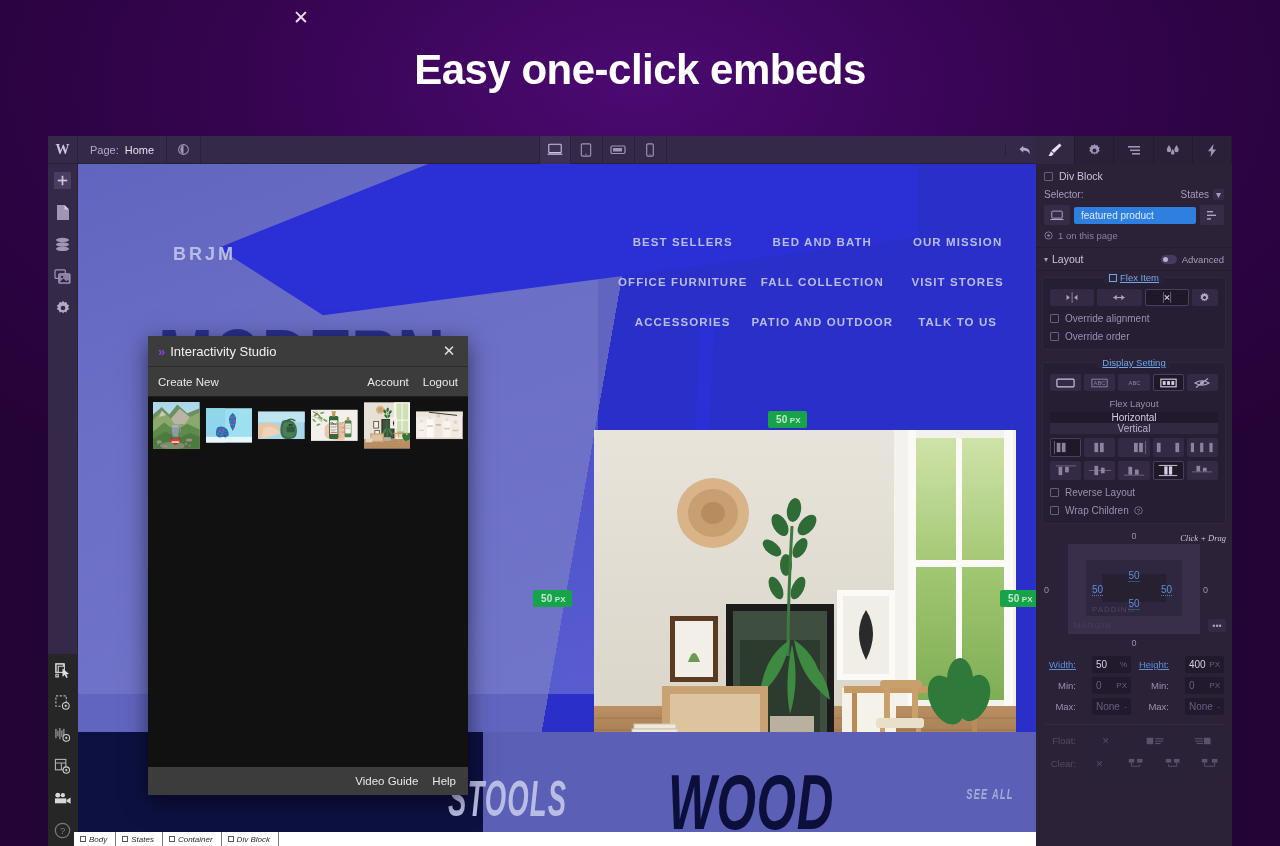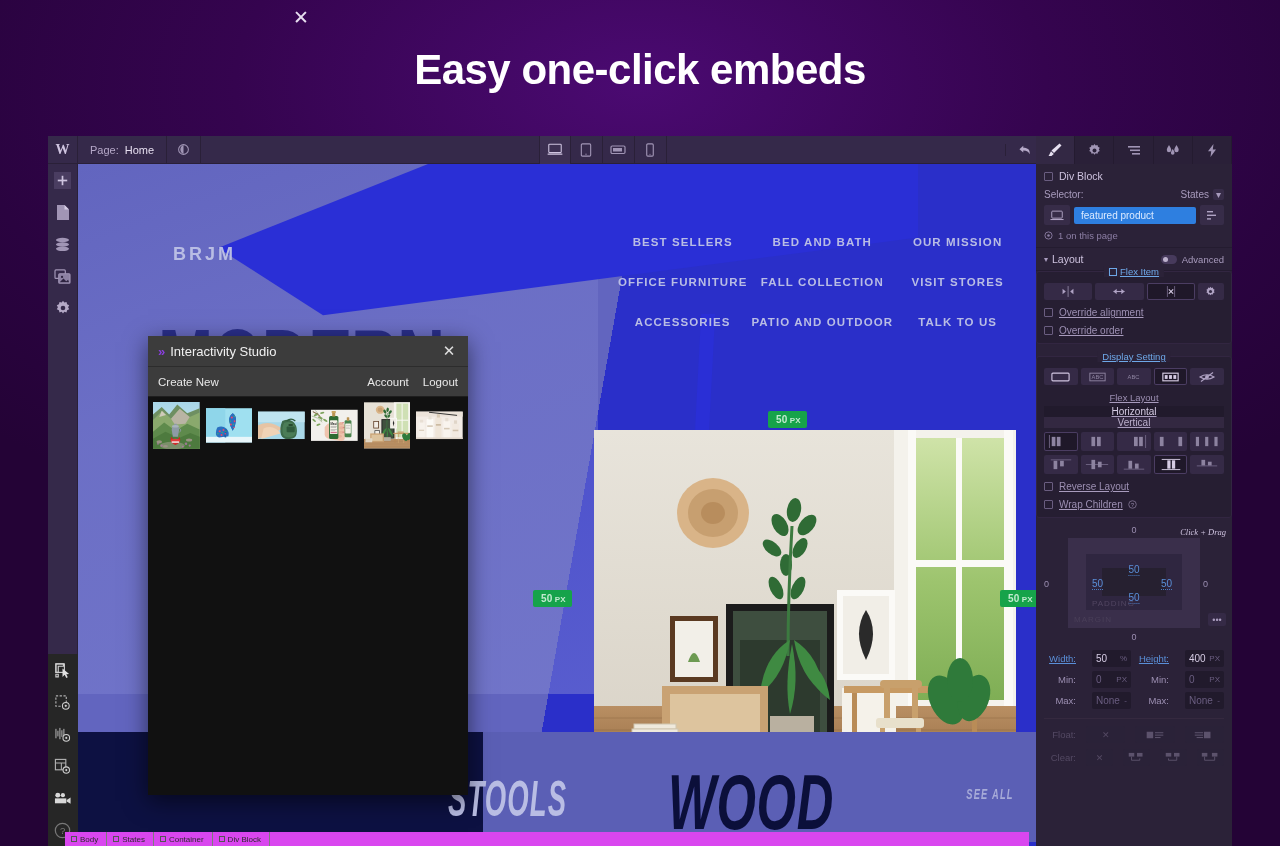--- a/index.html
+++ b/index.html
@@ -208,23 +208,23 @@
   }
   .seeall {
     position: absolute; right: 28px; bottom: 40px;
     font-size: 15px; font-weight: bold; color: #a7abd8; letter-spacing: 2px;
     font-family: "Liberation Sans Narrow", "Liberation Sans", sans-serif;
     transform: scaleX(.62); transform-origin: right bottom;
   }
 
   
   .crumbs {
-    position: absolute; left: 17px; bottom: 0; width: 964px; height: 14px;
-    background: #d946ef; display: flex; align-items: center;
-    font-size: 8px; color: #2b2b2b; overflow: hidden;
+    position: absolute; left: 26px; bottom: 0; width: 964px; height: 14px;
+    background: #ffffff; display: flex; align-items: center;
+    font-size: 8px; color: #2b2b2b; overflow: hidden; font-style: italic;
   }
   .crumb { display: flex; align-items: center; gap: 3px; padding: 0 8px 0 6px;
     border-right: 1px solid #7d7d7d; height: 14px; }
   .crumb i { width: 6px; height: 6px; border: 1px solid #555; display: inline-block; }
 
   
   .panel {
     position: absolute; right: 0; top: 28px; width: 196px; height: 682px;
     background: #2b2238; color: #a89bbd; font-size: 10px;
     overflow: hidden;
@@ -244,21 +244,21 @@
               display: flex; align-items: center; justify-content: center; }
   .onpage { display: flex; align-items: center; gap: 5px; margin-top: 5px; color: #8d7fa5; font-size: 9.5px; }
   .sec-head { display: flex; align-items: center; padding: 5px 8px; background: #2b2238;
               border-bottom: 1px solid #241c30; }
   .sec-head .title { color: #cdc2de; font-size: 10.5px; margin-left: 4px; }
   .adv { display: flex; align-items: center; gap: 5px; color: #a89bbd; font-size: 9.5px; }
   .pill { width: 16px; height: 9px; background: #473a5c; border-radius: 5px; position: relative; }
   .pill::after { content: ''; position: absolute; left: 2px; top: 2px; width: 5px; height: 5px;
                  border-radius: 50%; background: #bdb1cd; }
 
-  .sub { background: #261e32; border: 1px solid #322641; border-radius: 3px; padding: 8px 7px 7px; position: relative; text-decoration: underline; }
+  .sub { background: #261e32; margin: 6px; border: 1px solid #322641; border-radius: 3px; padding: 8px 7px 7px; position: relative; }
   .sub-title { position: absolute; top: -6px; left: 50%; transform: translateX(-50%);
                background: #2b2238; padding: 0 5px; color: #6ea8e8; font-size: 9.5px;
                text-decoration: underline; white-space: nowrap; }
   .btn-group { display: flex; gap: 3px; margin-top: 3px; }
   .bg-btn { flex: 1; height: 17px; background: #352a46; border-radius: 2px;
             display: flex; align-items: center; justify-content: center;
             color: #a89bbd; font-size: 9px; }
   .bg-btn.on { background: #1f1829; box-shadow: inset 0 0 0 1px #4b3d62; }
   .chkline { display: flex; align-items: center; margin-top: 7px; color: #9c8fb2; font-size: 10px; }
 
@@ -1279,13 +1279,17 @@
             <rect x="90" y="52" width="18" height="5" fill="#d5c8b6"></rect>
             <rect x="116" y="38" width="22" height="46" rx="3" fill="#f2e9e0"></rect>
             <rect x="122" y="28" width="10" height="11" fill="#e0d5c8"></rect>
             <rect x="118" y="58" width="18" height="5" fill="#d0c0ad"></rect>
           </g>
           <rect x="0" y="83" width="150" height="5" fill="#e0d5c9"></rect>
         </svg>
       </div>
     </div>
   </div>
+  <div class="modal-foot">
+    <span>Video Guide</span>
+    <span>Help</span>
+  </div>
 </div>
 
 </body></html>

